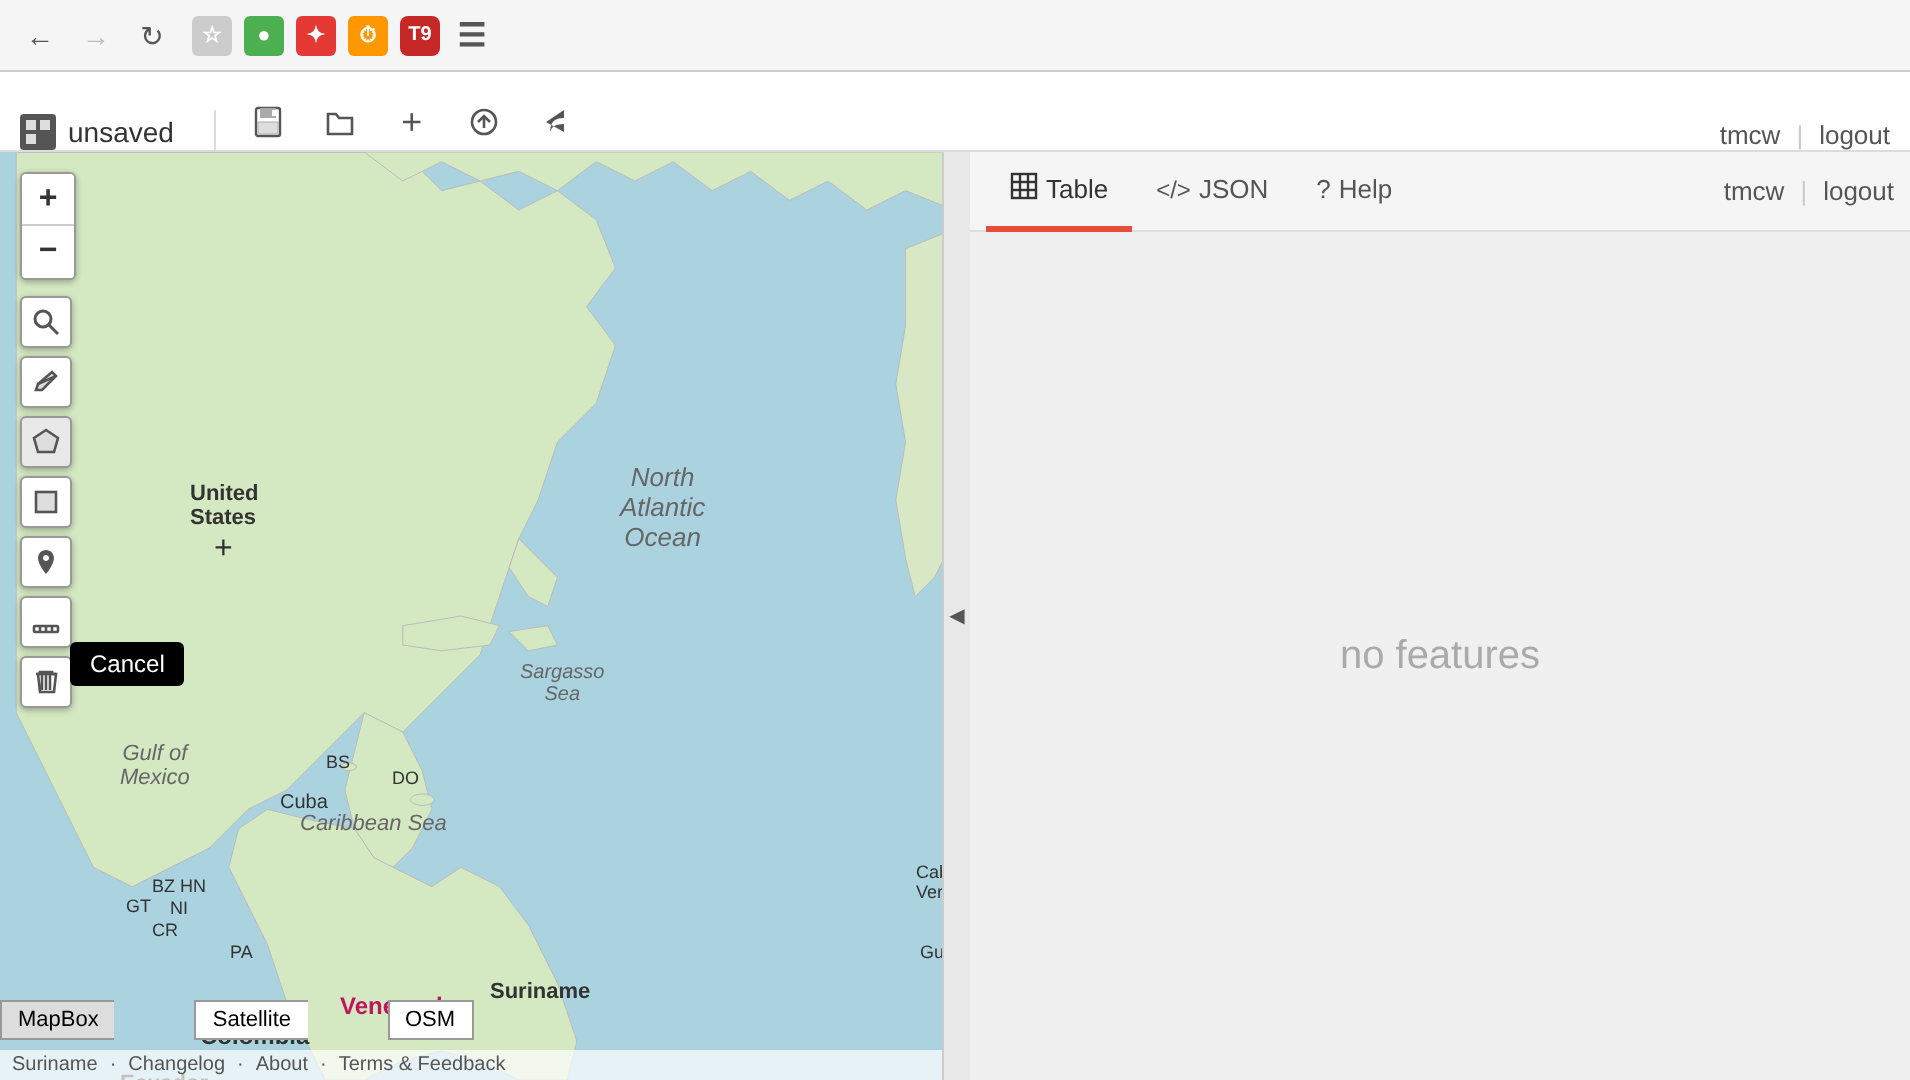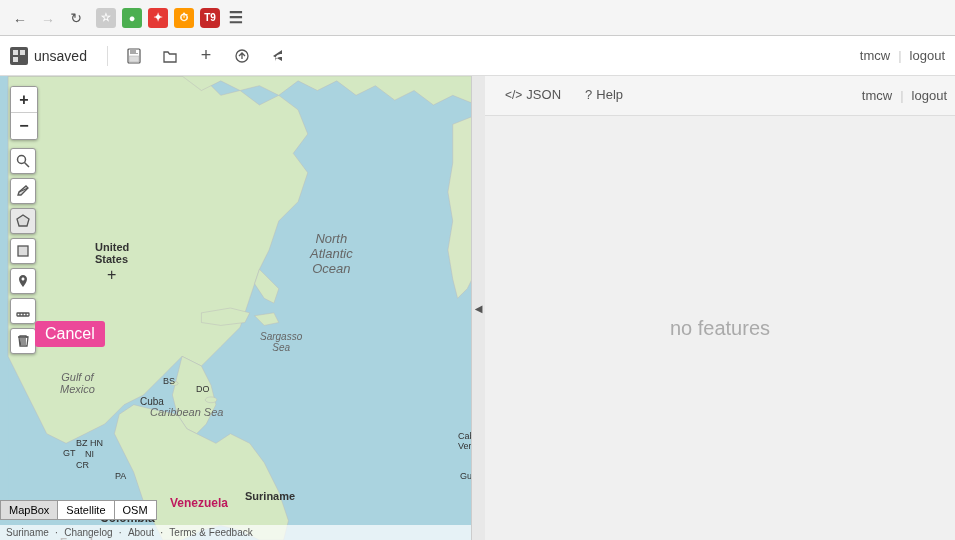--- a/index.html
+++ b/index.html
@@ -56,21 +56,21 @@
       flex-direction: column;
       height: 504px; 
     }
 
     
     .app-toolbar {
       height: 40px;
       background: #fff;
       border-bottom: 1px solid #ddd;
       display: flex;
-      align-items: center;
+      align-items: flex-end;
       padding: 0 10px;
       gap: 8px;
     }
     .app-title {
       display: flex; align-items: center; gap: 6px;
       font-size: 14px; color: #333;
       margin-right: 8px;
     }
     .app-title-icon {
       width: 18px; height: 18px;
@@ -173,26 +173,26 @@
       color: #333;
       z-index: 15;
       pointer-events: none;
     }
 
     
     .cancel-btn {
       position: absolute;
       top: 245px;
       left: 35px;
-      background: #ec4899;
+      background: #000000;
       color: #fff;
       border: none;
       border-radius: 3px;
       padding: 4px 10px;
-      font-size: 16px;
+      font-size: 12px;
       cursor: pointer;
       z-index: 20;
     }
 
     
     .collapse-btn {
       position: absolute;
       top: 0;
       right: 0;
       width: 14px;
@@ -223,20 +223,21 @@
     }
     .map-attribution a { color: #555; text-decoration: none; }
 
     
     .basemap-selector {
       position: absolute;
       bottom: 20px;
       left: 0;
       display: flex;
       z-index: 10;
+      gap: 40px;
     }
     .basemap-btn {
       padding: 3px 8px;
       font-size: 11px;
       border: 1px solid #999;
       background: #fff;
       cursor: pointer;
       border-right: none;
     }
     .basemap-btn:last-child { border-right: 1px solid #999; }
@@ -479,20 +480,32 @@
         <span>·</span>
         <a>Terms &amp; Feedback</a>
       </div>
 
       <div class="collapse-btn">◀</div>
     </div>
 
     <div class="right-panel">
 
       <div class="tab-bar">
+        <div class="tab active">
+          <span class="tab-icon">
+            <svg width="14" height="14" viewBox="0 0 14 14" fill="none" stroke="#333" stroke-width="1.2">
+              <rect x="1" y="1" width="12" height="12"></rect>
+              <line x1="1" y1="5" x2="13" y2="5"></line>
+              <line x1="1" y1="9" x2="13" y2="9"></line>
+              <line x1="5" y1="1" x2="5" y2="13"></line>
+              <line x1="9" y1="1" x2="9" y2="13"></line>
+            </svg>
+          </span>
+          <span>Table</span>
+        </div>
         <div class="tab">
           <span class="tab-icon">&lt;/&gt;</span>
           <span>JSON</span>
         </div>
         <div class="tab">
           <span>?</span>
           <span>Help</span>
         </div>
         <div class="tab-auth">
           <a class="auth-link">tmcw</a>

